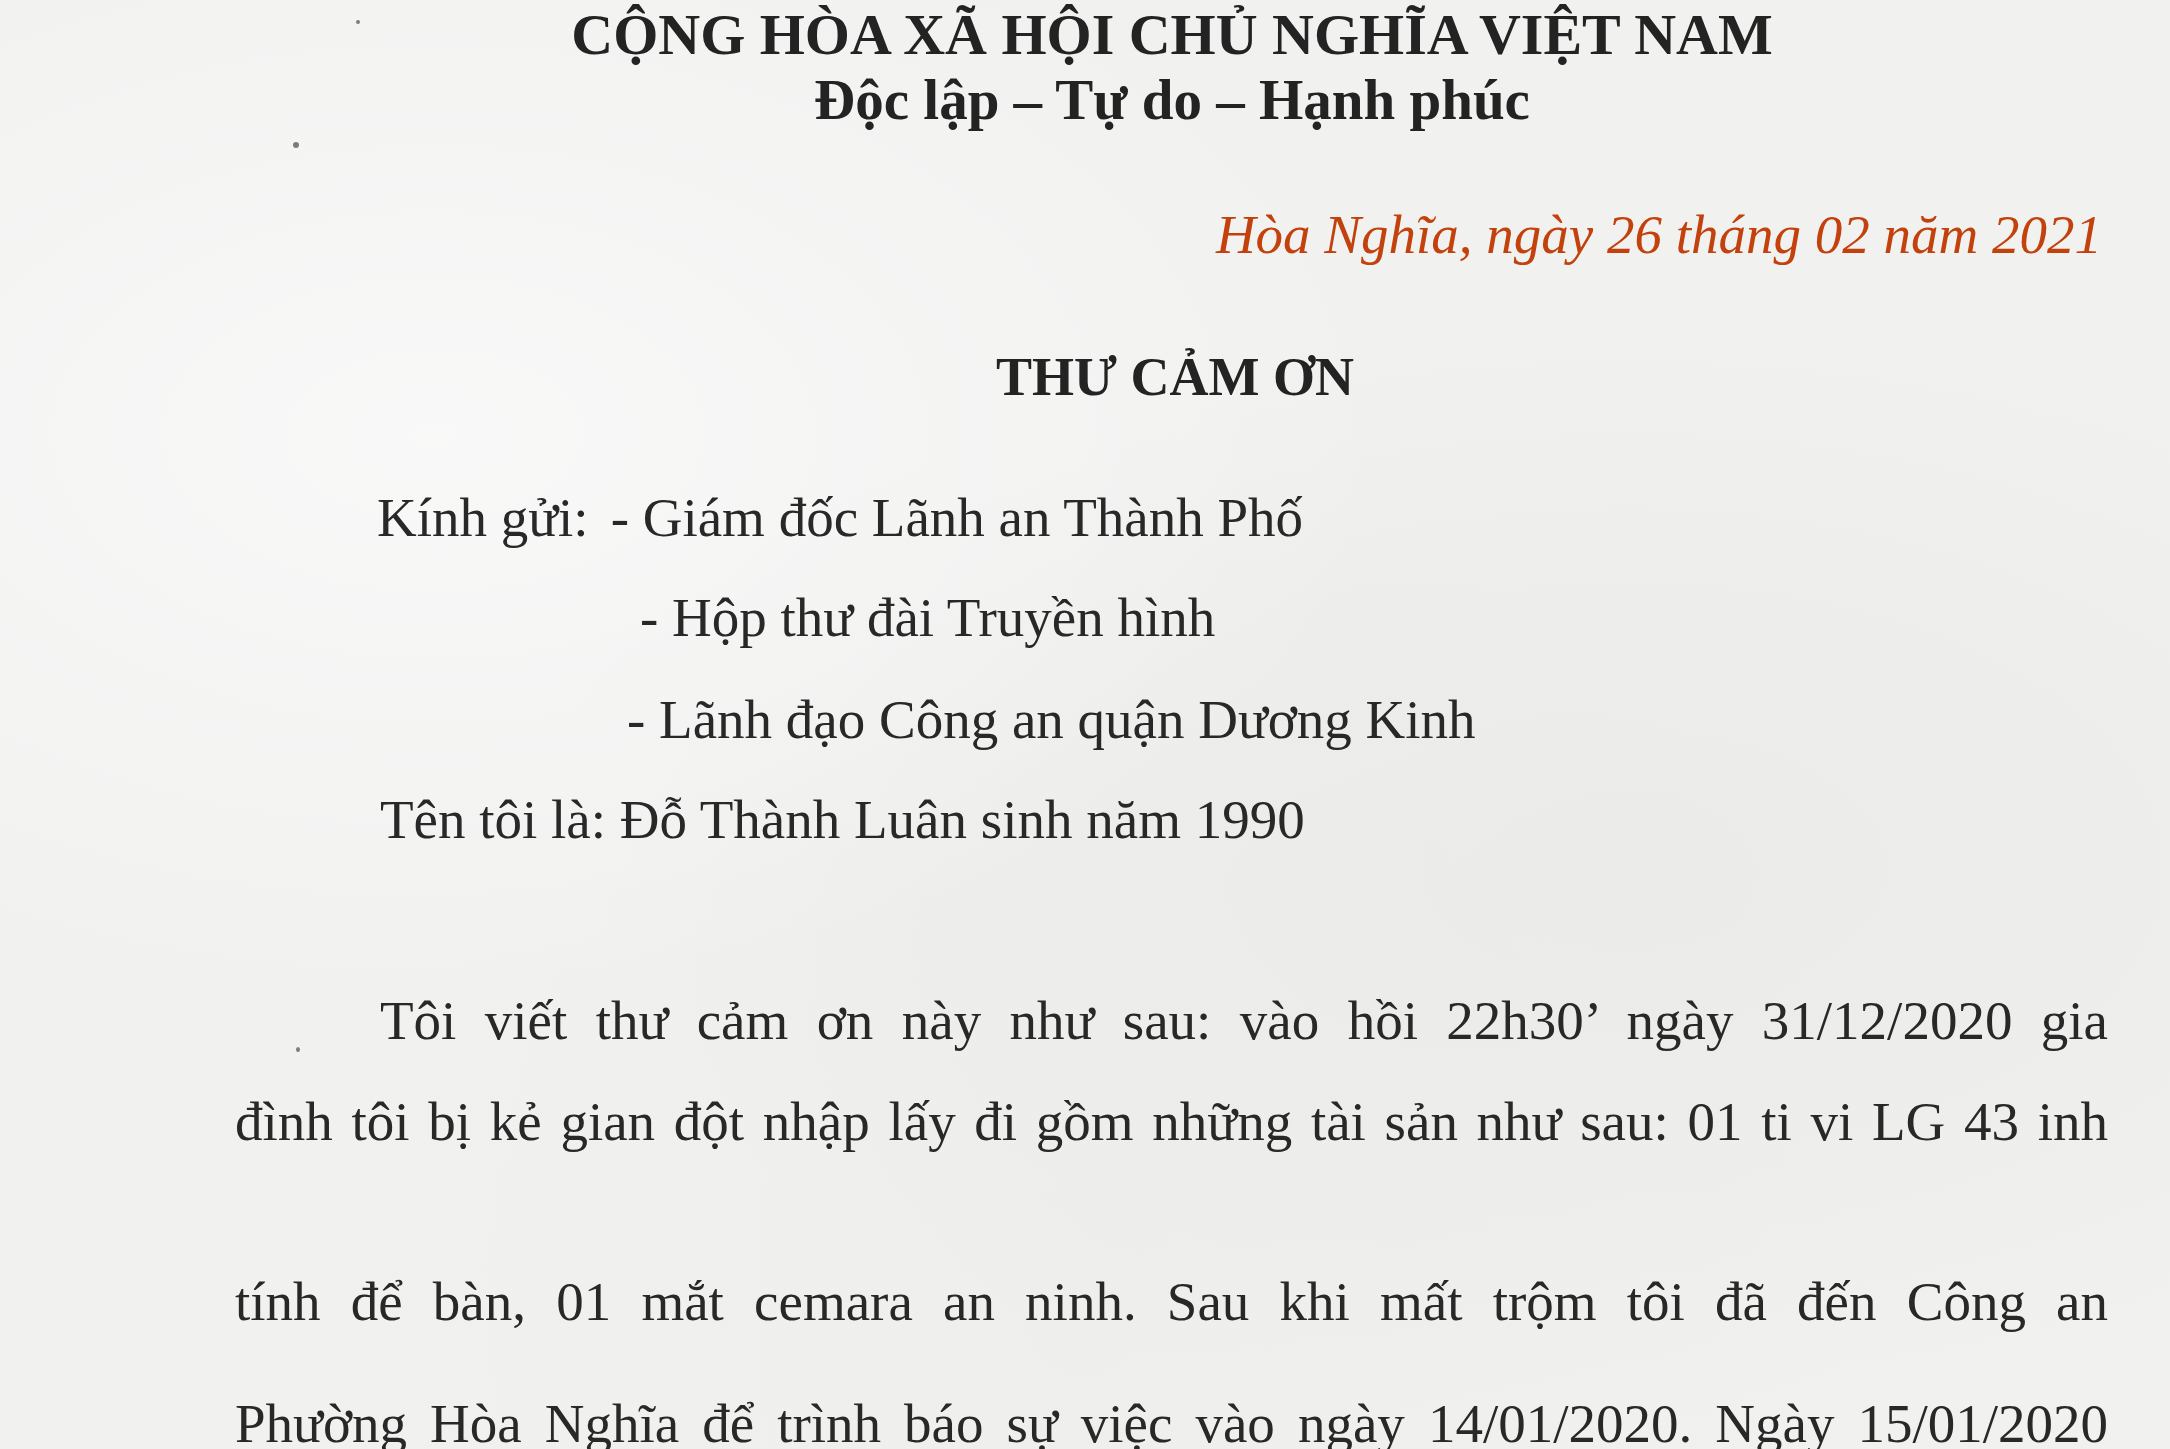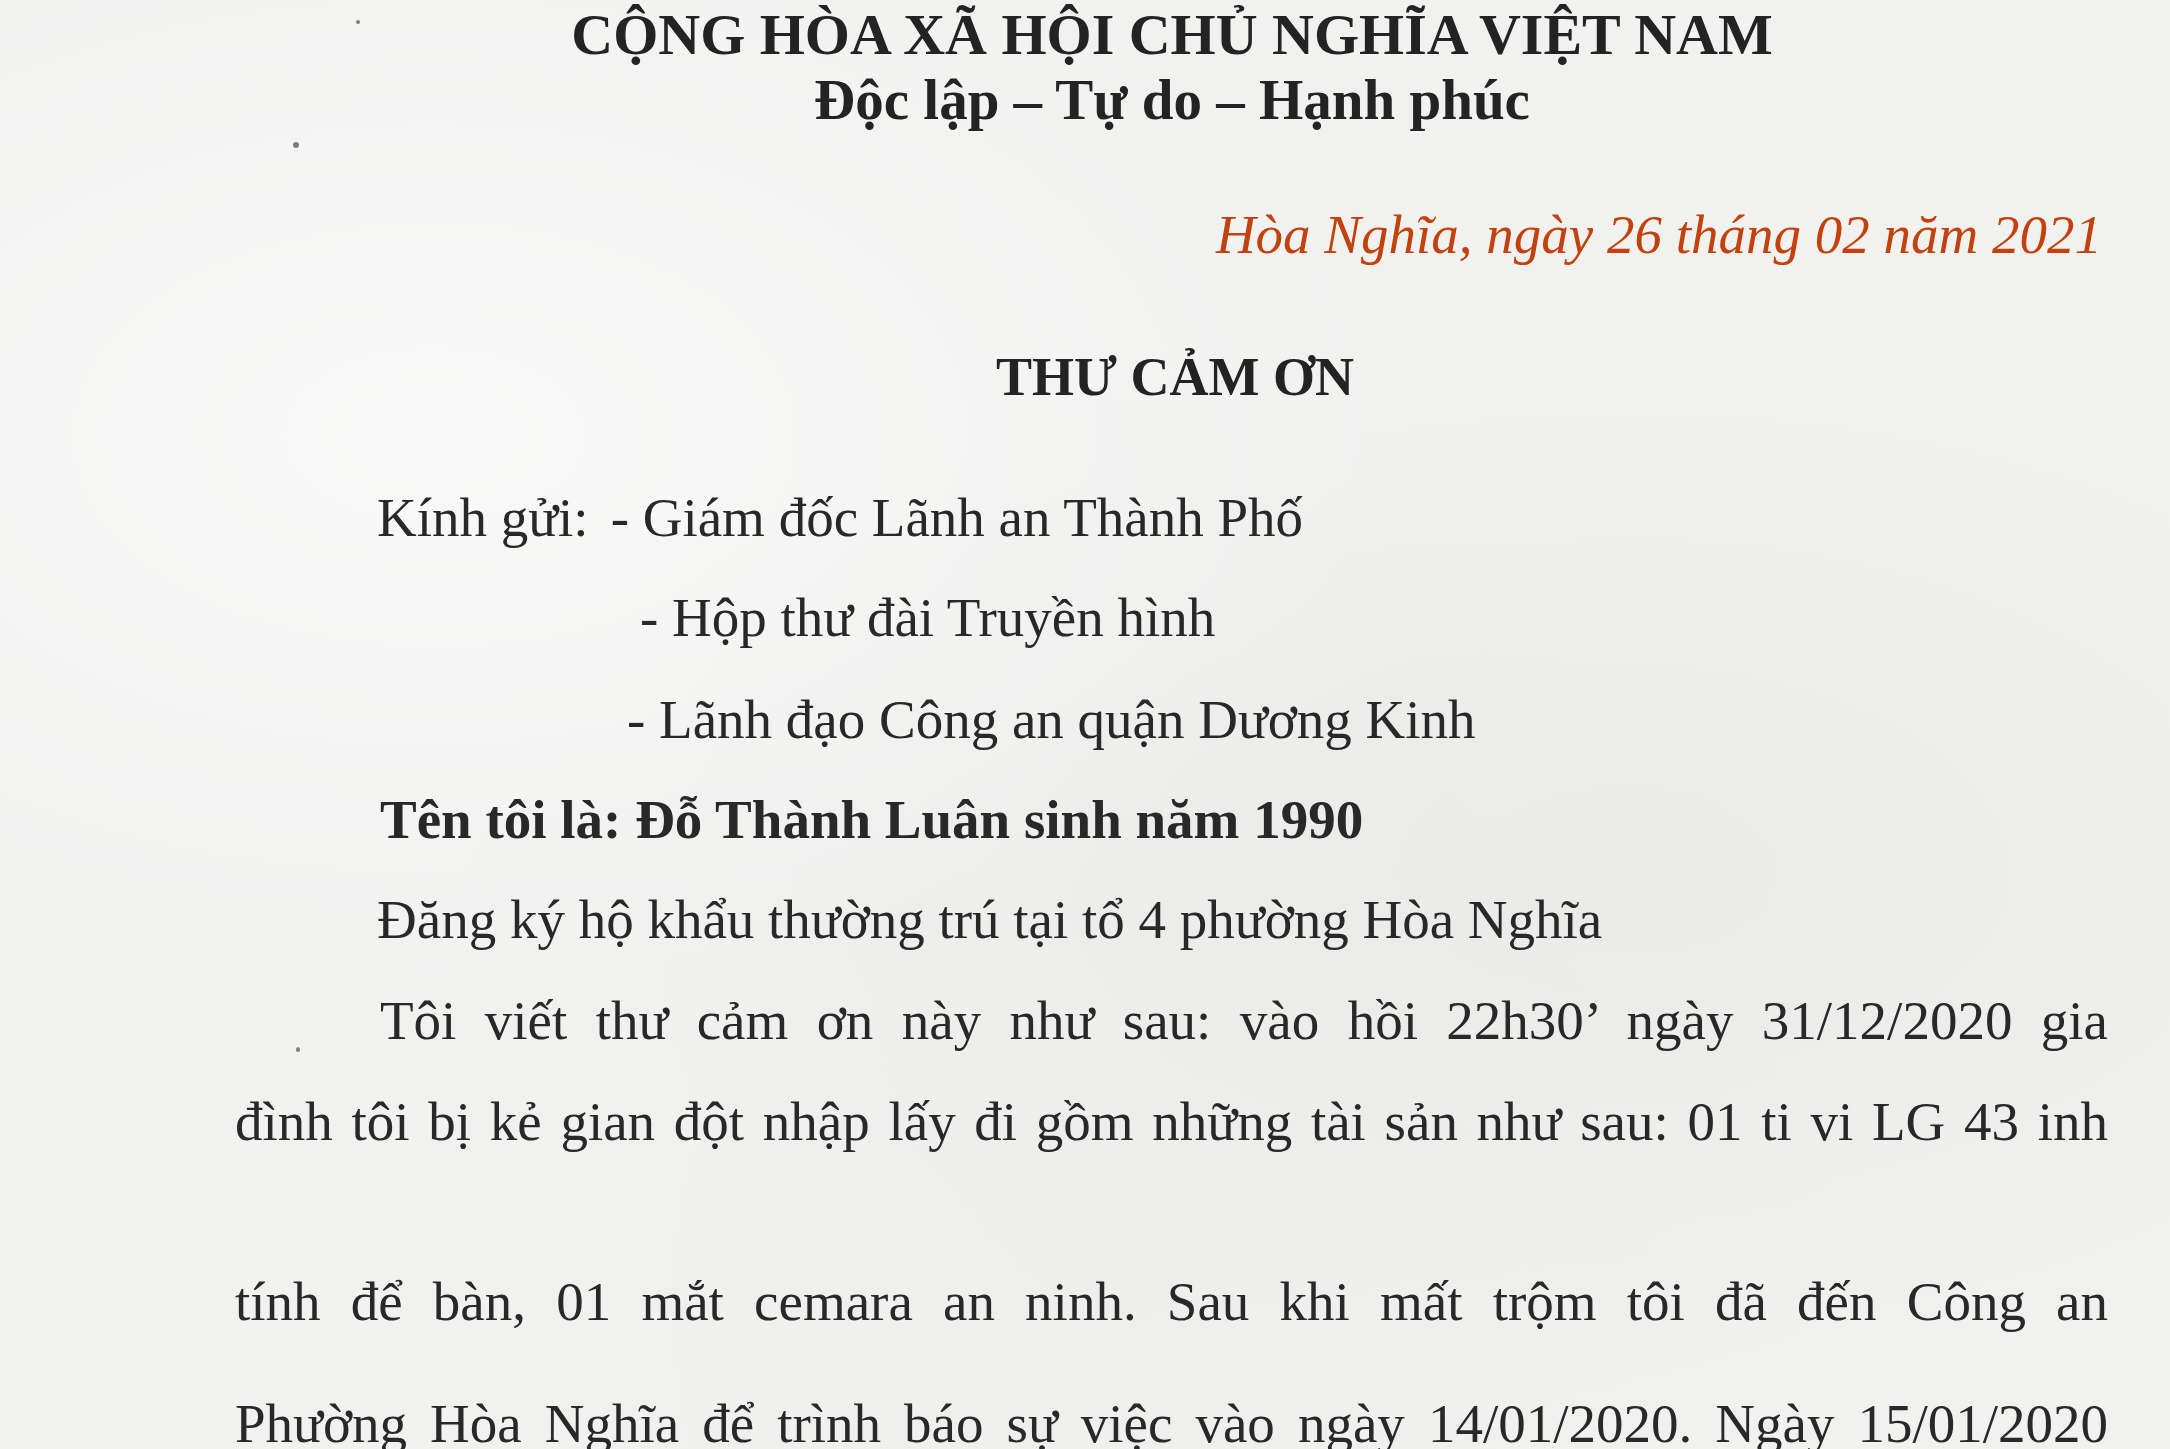--- a/index.html
+++ b/index.html
@@ -57,21 +57,21 @@
     color: #232323;
   }
   .body-text {
     font-size: 55px;
     color: #282828;
   }
   .kinh { left: 377px; top: 490px; }
   .kinh .dash1 { margin-left: 22px; }
   .recip2 { left: 640px; top: 590px; }
   .recip3 { left: 627px; top: 692px; }
-  .ten { left: 380px; top: 792px; font-weight: bold; }
+  .ten { left: 380px; top: 792px; }
   .dang { left: 377px; top: 892px; }
   .just {
     left: 235px;
     width: 1873px;
     text-align: justify;
     text-align-last: justify;
     white-space: normal;
   }
   .just.first { left: 380px; width: 1728px; top: 993px; }
   .just.l2 { top: 1094px; }
@@ -101,20 +101,19 @@
 
   <div class="line title">THƯ CẢM ƠN</div>
 
   <div class="line body-text kinh">
     <span>Kính gửi:</span><span class="dash1">- Giám đốc Lãnh an Thành Phố</span>
   </div>
   <div class="line body-text recip2">- Hộp thư đài Truyền hình</div>
   <div class="line body-text recip3">- Lãnh đạo Công an quận Dương Kinh</div>
 
   <div class="line body-text ten">Tên tôi là: Đỗ Thành Luân sinh năm 1990</div>
-  <div class="line body-text dang">Đăng ký hộ khẩu thường trú tại tổ 4 phường Hòa Nghĩa</div>
 
   <div class="line body-text just first">Tôi viết thư cảm ơn này như sau: vào hồi 22h30’ ngày 31/12/2020 gia</div>
   <div class="line body-text just l2">đình tôi bị kẻ gian đột nhập lấy đi gồm những tài sản như sau: 01 ti vi LG 43 inh</div>
   <div class="line body-text just l4">tính để bàn, 01 mắt cemara an ninh. Sau khi mất trộm tôi đã đến Công an</div>
   <div class="line body-text just l5">Phường Hòa Nghĩa để trình báo sự việc vào ngày 14/01/2020. Ngày 15/01/2020</div>
 
 </div>
 
 </body></html>

